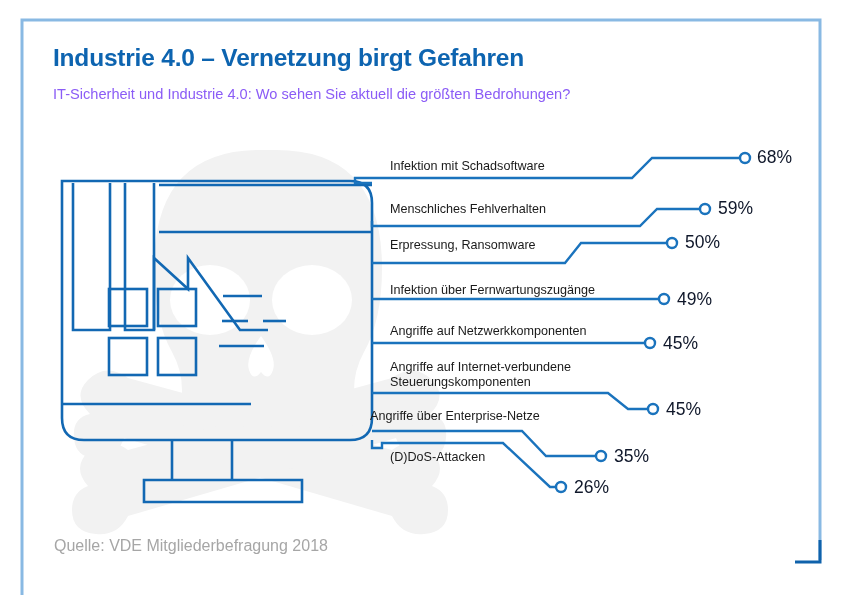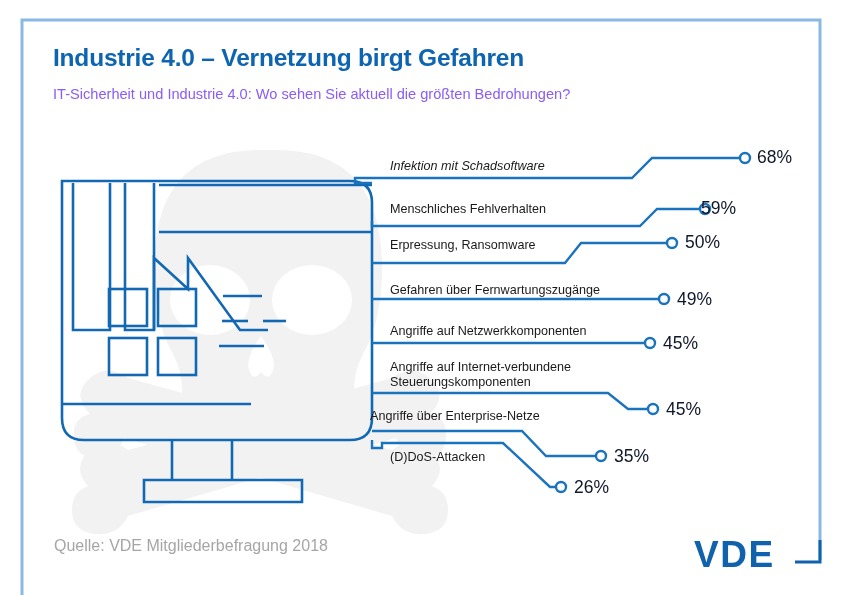--- a/index.html
+++ b/index.html
@@ -129,43 +129,42 @@
     <circle class="dot" cx="561" cy="487" r="5"></circle>
   </svg>
 
   <svg width="842" height="595" aria-hidden="true">
     <polyline class="vde-dash" points="795,562 820,562 820,540"></polyline>
   </svg>
 
   <div class="title">Industrie 4.0 – Vernetzung birgt Gefahren</div>
   <div class="subtitle">IT-Sicherheit und Industrie 4.0: Wo sehen Sie aktuell die größten Bedrohungen?</div>
 
-  <div class="lbl" style="left:390px;top:159px;font-style:italic;">Infektion mit Schadsoftware</div>
+  <div class="lbl" style="left:390px;top:159px;">Infektion mit Schadsoftware</div>
   <div class="pct" style="left:757px;top:147px;">68%</div>
 
   <div class="lbl" style="left:390px;top:202px;">Menschliches Fehlverhalten</div>
-  <div class="pct" style="left:701px;top:198px;">59%</div>
+  <div class="pct" style="left:718px;top:198px;">59%</div>
 
   <div class="lbl" style="left:390px;top:238px;">Erpressung, Ransomware</div>
   <div class="pct" style="left:685px;top:232px;">50%</div>
 
-  <div class="lbl" style="left:390px;top:283px;">Gefahren über Fernwartungszugänge</div>
+  <div class="lbl" style="left:390px;top:283px;">Infektion über Fernwartungszugänge</div>
   <div class="pct" style="left:677px;top:289px;">49%</div>
 
   <div class="lbl" style="left:390px;top:324px;">Angriffe auf Netzwerkkomponenten</div>
   <div class="pct" style="left:663px;top:333px;">45%</div>
 
   <div class="lbl" style="left:390px;top:360px;">
     <span>Angriffe auf Internet-verbundene</span><br>
     <span>Steuerungskomponenten</span>
   </div>
   <div class="pct" style="left:666px;top:399px;">45%</div>
 
   <div class="lbl" style="left:370px;top:409px;">Angriffe über Enterprise-Netze</div>
   <div class="pct" style="left:614px;top:446px;">35%</div>
 
   <div class="lbl" style="left:390px;top:450px;">(D)DoS-Attacken</div>
   <div class="pct" style="left:574px;top:477px;">26%</div>
 
   <div class="source">Quelle: VDE Mitgliederbefragung 2018</div>
-  <div class="vde-text">VDE</div>
 
 </div>
 
 </body></html>

